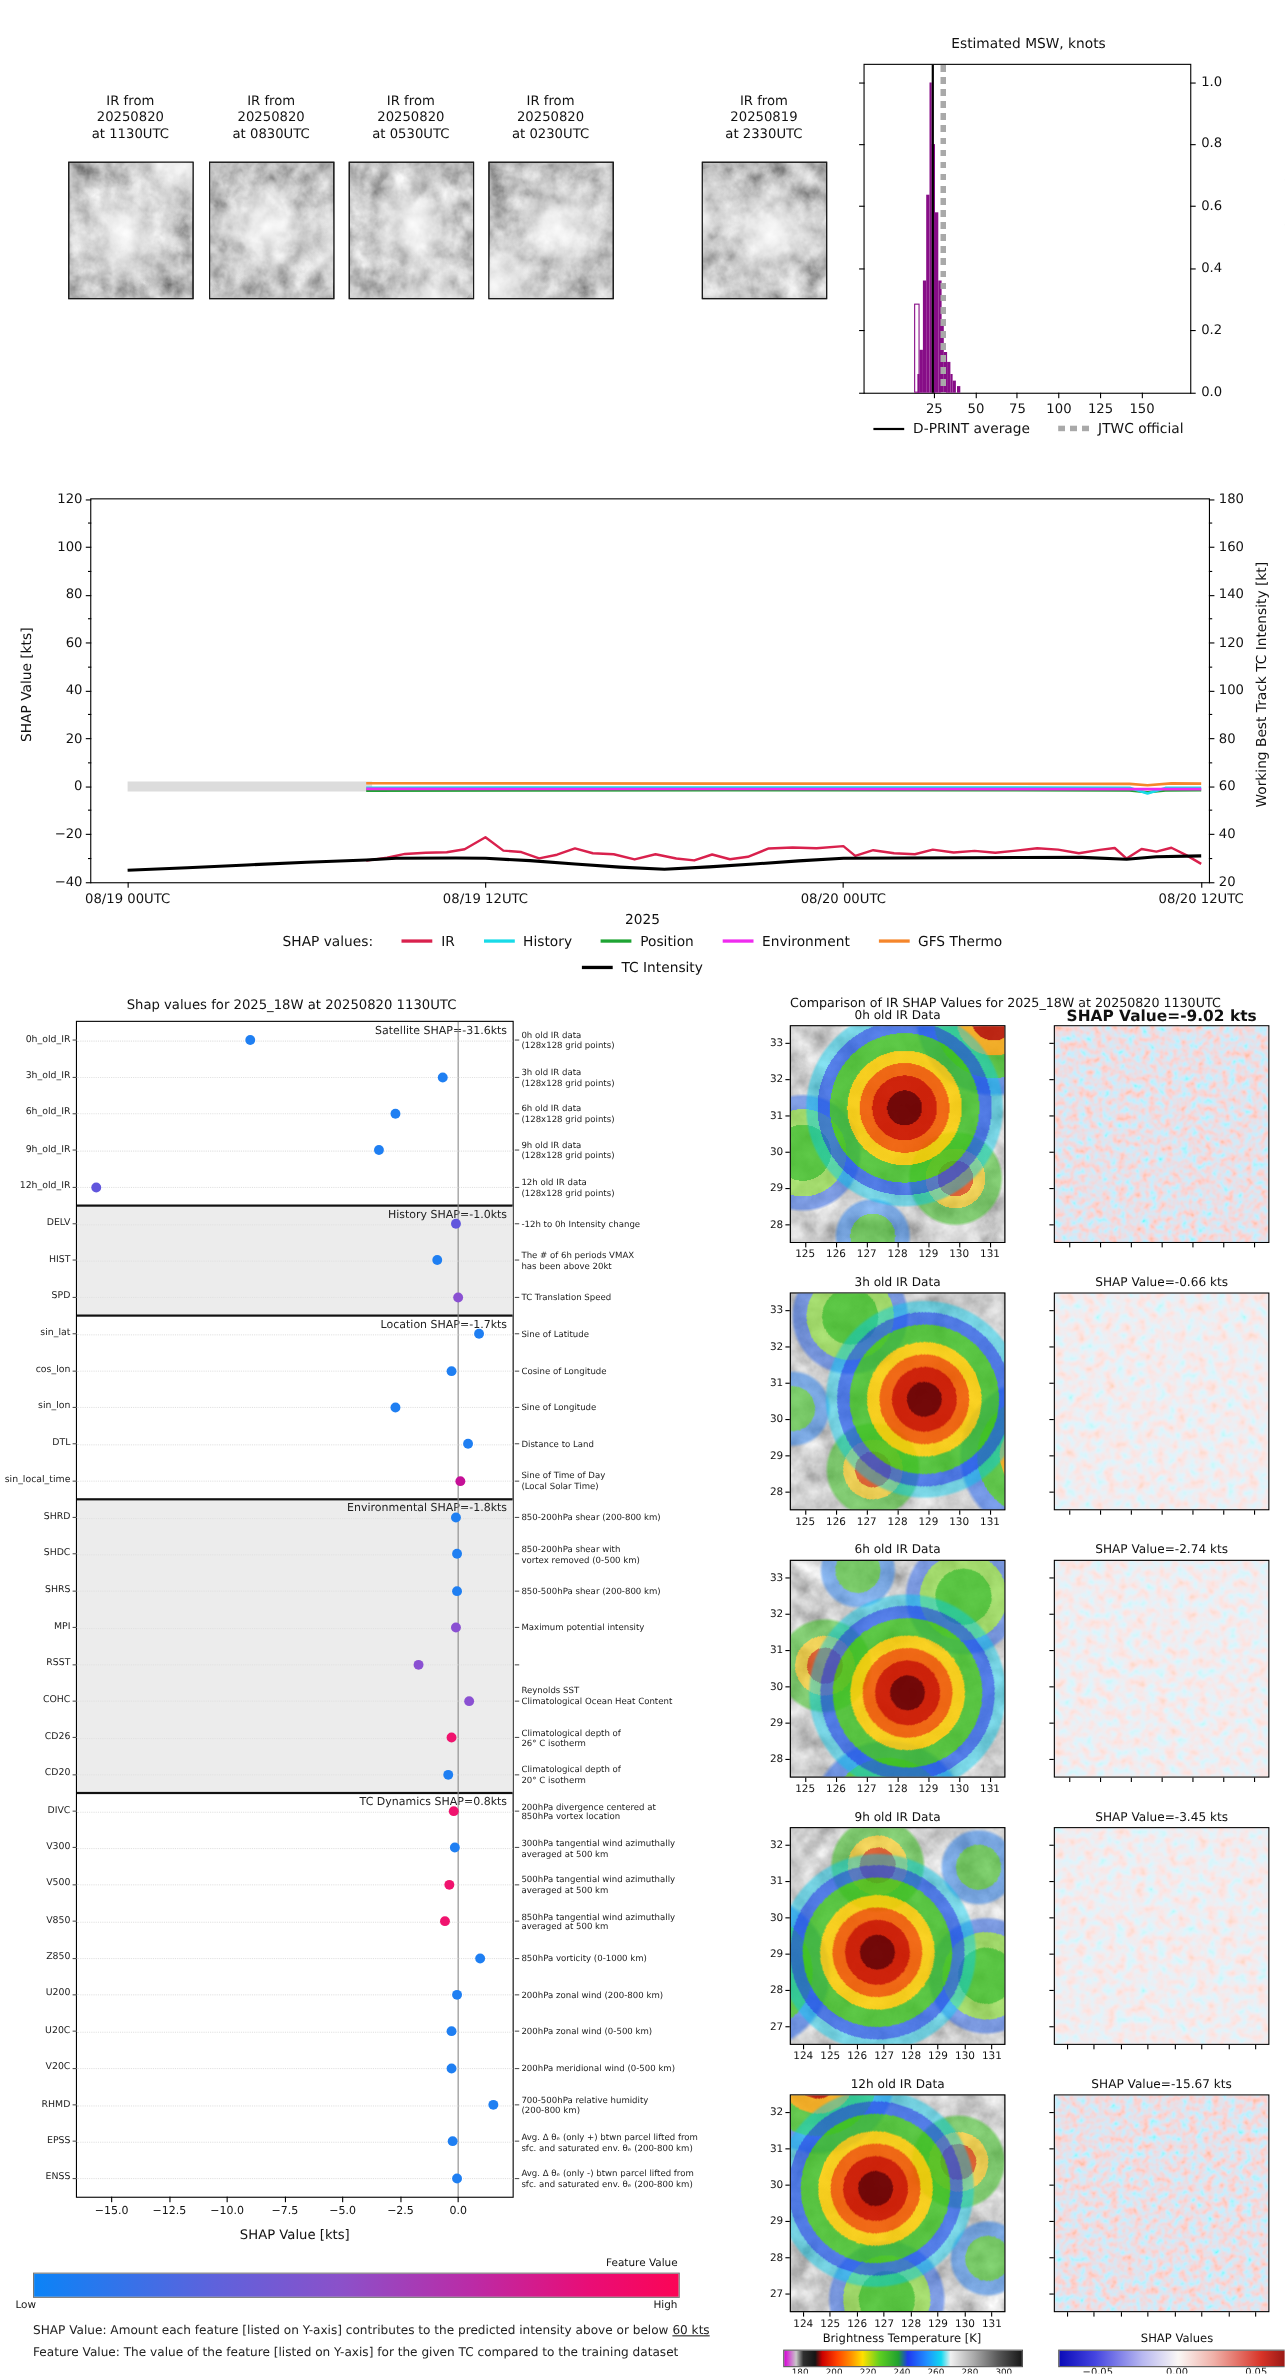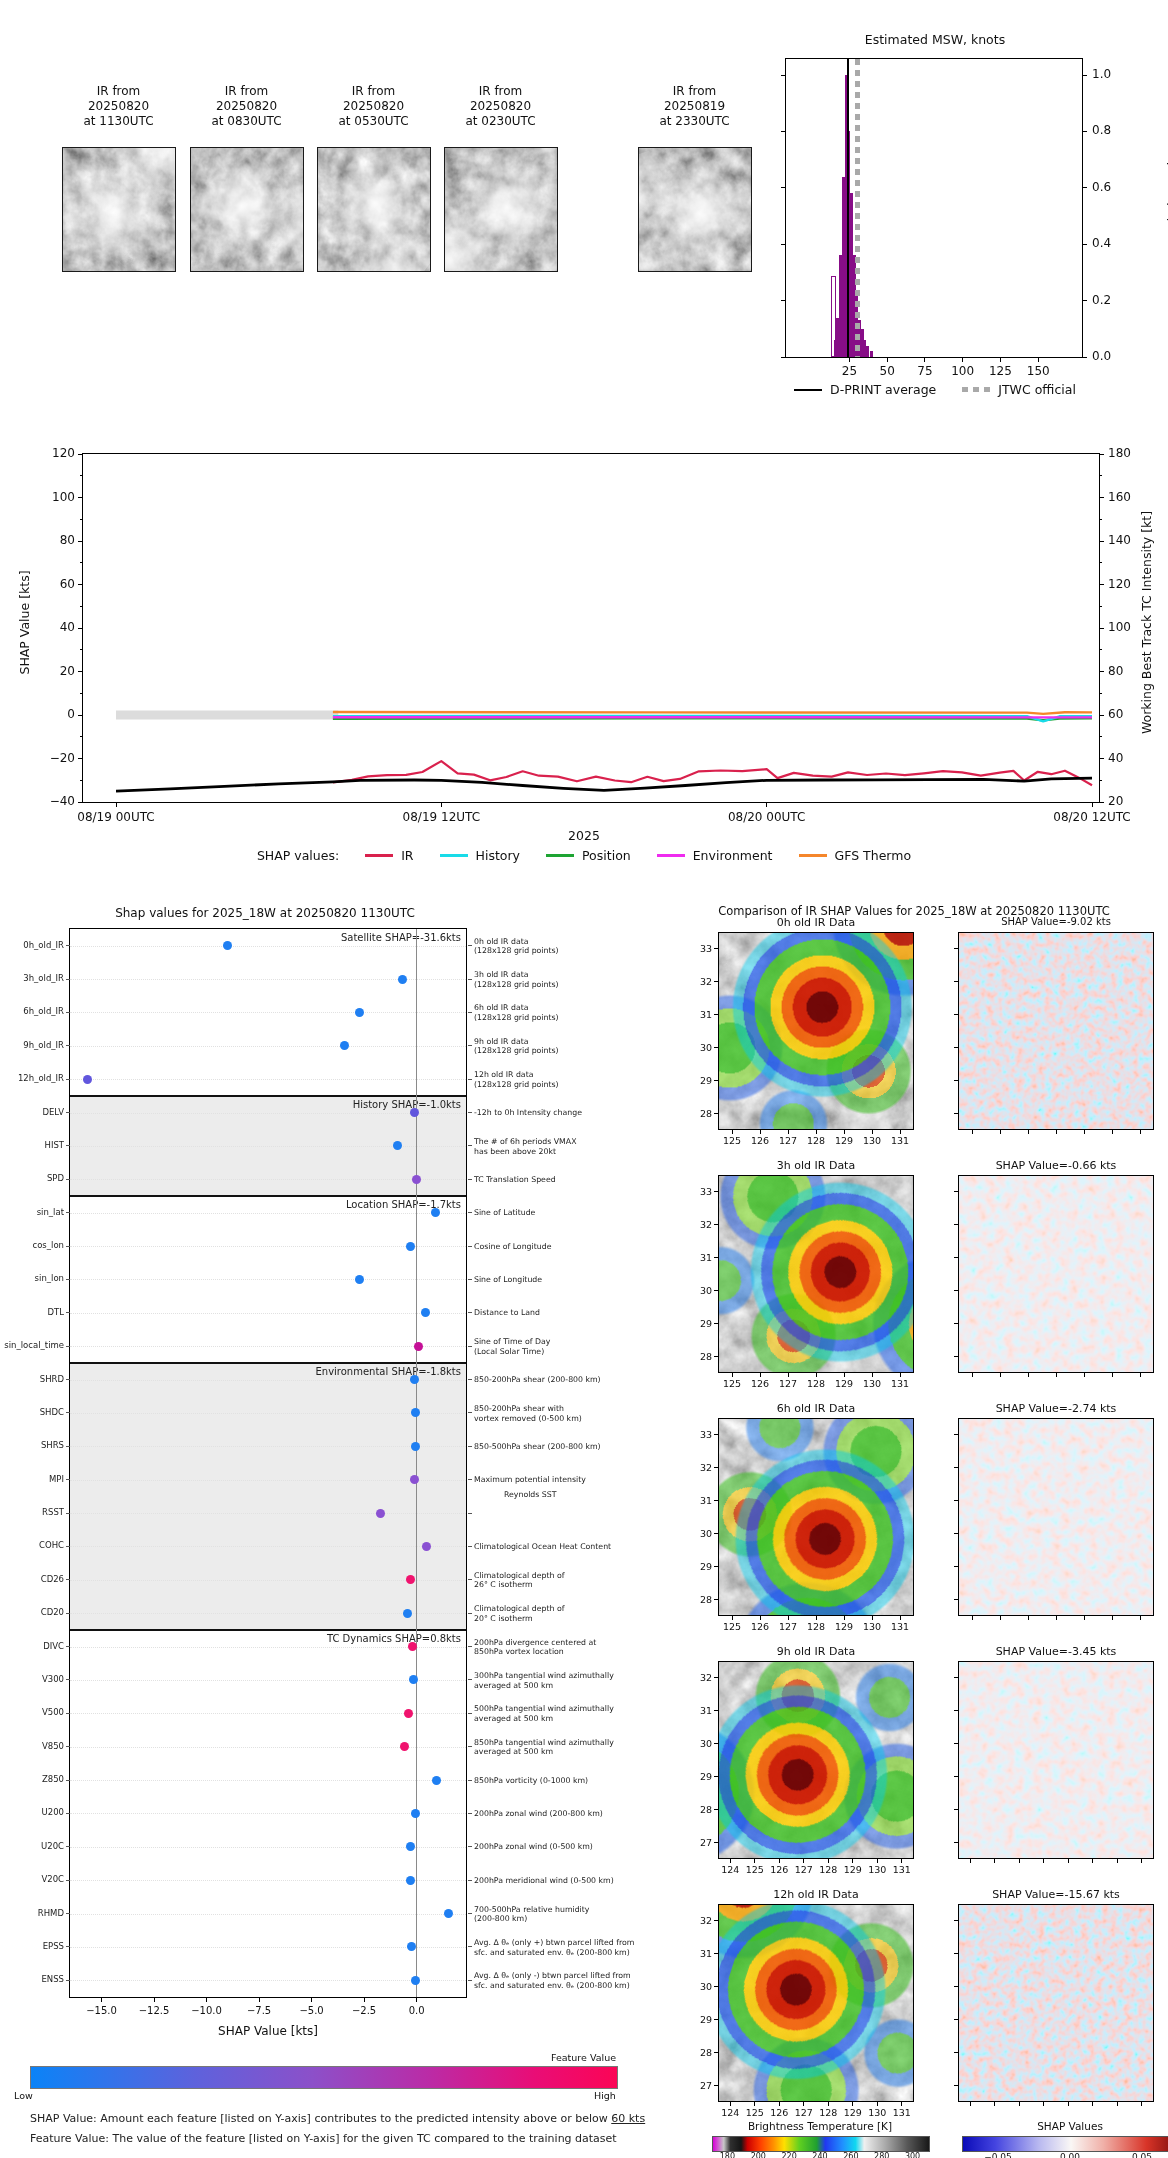--- a/index.html
+++ b/index.html
@@ -225,20 +225,26 @@
       </div>
       <div class="legend-item">
         <span class="swatch" style="background: rgb(239, 43, 239); height: 3px;"></span>
         <span>Environment</span>
       </div>
       <div class="legend-item">
         <span class="swatch" style="background: rgb(245, 134, 43); height: 3px;"></span>
         <span>GFS Thermo</span>
       </div>
     </div>
+  <div id="ts-legend2" class="legend-row" style="left:0;top:872px;width:1168px;">
+      <div class="legend-item">
+        <span class="swatch" style="background: rgb(0, 0, 0); height: 3px;"></span>
+        <span>TC Intensity</span>
+      </div>
+    </div>
 
   <div class="sub-title ctr" style="left:0;width:530px;top:906px;">Shap values for 2025_18W at 20250820 1130UTC</div>
   <div id="dot-plot" class="plot" style="left:69px;top:928px;width:398px;height:1070px;">
       <div class="sec-head" style="position: absolute; right: 5px; top: 2.6875px; width: 380px;">Satellite SHAP=-31.6kts</div>
       <div class="sec-bg" style="position: absolute; top: 166.875px; height: 100.125px; left: 0px; right: 0px; background: rgb(236, 236, 236);"></div>
       <div class="sec-line" style="position: absolute; top: 165.675px;"></div>
       <div class="sec-head" style="position: absolute; right: 5px; top: 169.562px; width: 380px;">History SHAP=-1.0kts</div>
       <div class="sec-line" style="position: absolute; top: 265.8px;"></div>
       <div class="sec-head" style="position: absolute; right: 5px; top: 269.688px; width: 380px;">Location SHAP=-1.7kts</div>
       <div class="sec-bg" style="position: absolute; top: 433.875px; height: 267px; left: 0px; right: 0px; background: rgb(236, 236, 236);"></div>
@@ -388,21 +394,21 @@
       <div class="row-label" style="position: absolute; left: -120px; top: 544.688px; width: 114px;">MPI</div>
       <div style="position: absolute; left: -4px; top: 550.188px; width: 4px; height: 1px; background: rgb(85, 85, 85);"></div>
       <div class="desc" style="position: absolute; left: 404px; top: 546.188px;">
         <div>Maximum potential intensity</div>
       </div>
       <div style="position: absolute; left: 398px; top: 550.188px; width: 4px; height: 1px; background: rgb(85, 85, 85);"></div>
       <div class="dotline" style="position: absolute; left: 0px; right: 0px; top: 584.062px;"></div>
       <div class="shap-dot" style="position: absolute; left: 306.418px; top: 579.562px; background: rgb(138, 80, 210);"></div>
       <div class="row-label" style="position: absolute; left: -120px; top: 578.062px; width: 114px;">RSST</div>
       <div style="position: absolute; left: -4px; top: 583.562px; width: 4px; height: 1px; background: rgb(85, 85, 85);"></div>
-      <div class="desc" style="position: absolute; left: 404px; top: 561px; margin-left: 30px;">
+      <div class="desc" style="position: absolute; left: 404px; top: 603px;">
         <div>Reynolds SST</div>
       </div>
       <div style="position: absolute; left: 398px; top: 583.562px; width: 4px; height: 1px; background: rgb(85, 85, 85);"></div>
       <div class="dotline" style="position: absolute; left: 0px; right: 0px; top: 617.438px;"></div>
       <div class="shap-dot" style="position: absolute; left: 351.585px; top: 612.938px; background: rgb(138, 80, 210);"></div>
       <div class="row-label" style="position: absolute; left: -120px; top: 611.438px; width: 114px;">COHC</div>
       <div style="position: absolute; left: -4px; top: 616.938px; width: 4px; height: 1px; background: rgb(85, 85, 85);"></div>
       <div class="desc" style="position: absolute; left: 404px; top: 612.938px;">
         <div>Climatological Ocean Heat Content</div>
       </div>
@@ -542,21 +548,21 @@
   <div class="abs" style="left:14px;top:2090px;font-size:9.5px;">Low</div>
   <div class="abs" style="left:594px;top:2090px;font-size:9.5px;">High</div>
   <div class="footnote" style="left:30px;top:2112px;">
     <span>SHAP Value: Amount each feature [listed on Y-axis] contributes to the predicted intensity above or below </span><span class="u">60 kts</span>
   </div>
   <div class="footnote" style="left:30px;top:2132px;">Feature Value: The value of the feature [listed on Y-axis] for the given TC compared to the training dataset</div>
 
   <div class="sub-title ctr" style="left:660px;width:508px;top:904px;font-size:11.5px;">Comparison of IR SHAP Values for 2025_18W at 20250820 1130UTC</div>
   <div id="fig4-rows" class="abs" style="left:660px;top:916px;width:508px;height:1242px;">
       <div style="position: absolute; left: 58px; top: 0px; width: 196px; text-align: center; font-size: 11px;">0h old IR Data</div>
-      <div style="position: absolute; left: 298px; top: 0px; width: 196px; text-align: center; font-size: 10px;">SHAP Value=-9.02 kts</div>
+      <div style="position: absolute; left: 298px; top: 0px; width: 196px; text-align: center; font-size: 14px; font-weight: bold;">SHAP Value=-9.02 kts</div>
       <div class="map-box" style="position: absolute; left: 58px; top: 16px; width: 196px; height: 198px;">
         <svg width="100%" height="100%" preserveAspectRatio="none">
           <filter id="tf6" x="0" y="0" width="100%" height="100%">
             <feTurbulence type="fractalNoise" baseFrequency="0.045" numOctaves="4" seed="11" stitchTiles="stitch"></feTurbulence>
             <feColorMatrix type="matrix" values="0.45 0.45 0.45 0 -0.05  0.45 0.45 0.45 0 -0.05  0.45 0.45 0.45 0 -0.05  0 0 0 0 1"></feColorMatrix>
           </filter>
           <rect x="0" y="0" width="100%" height="100%" filter="url(#tf6)"></rect>
         </svg>
         <div class="ir-blobs" style="position: absolute; transform: rotate(0deg) scale(1.2);"></div>
       </div>

